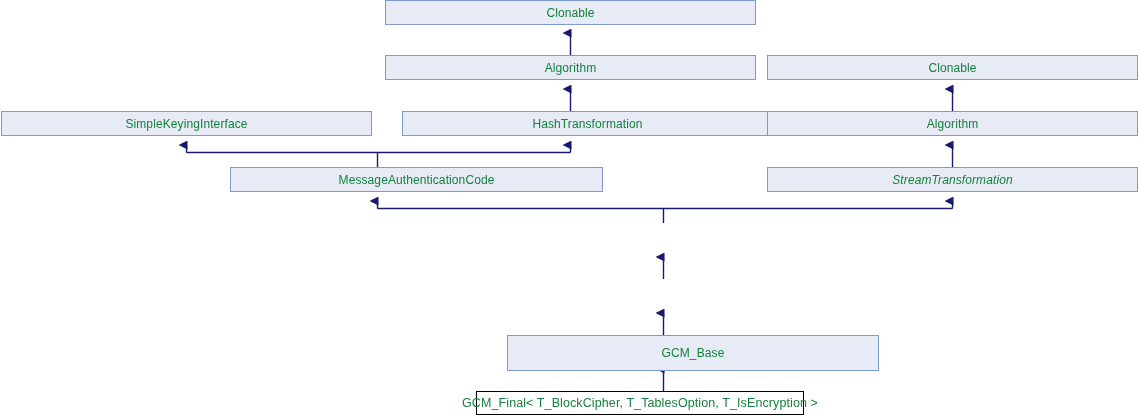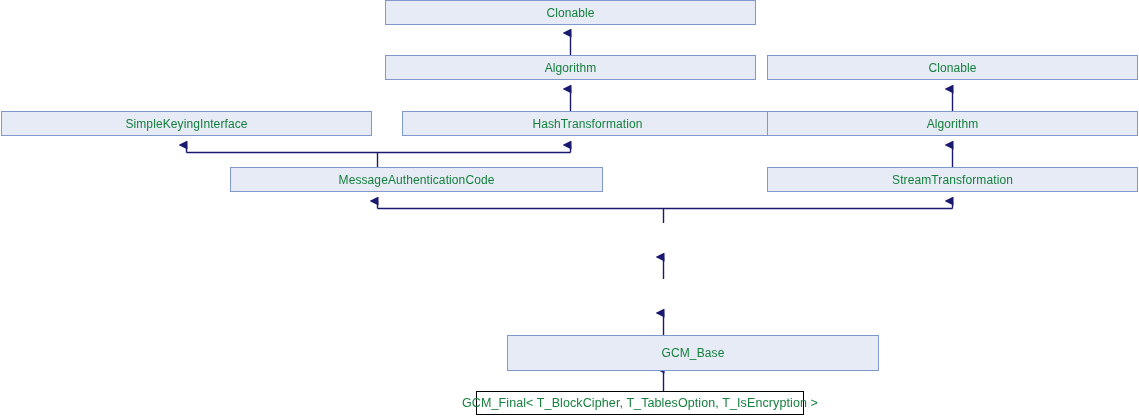--- a/index.html
+++ b/index.html
@@ -109,21 +109,21 @@
   </div>
 
   <div class="node" style="left:767px; top:111px; width:371px; height:25px;">
     <span class="node-label">Algorithm</span>
   </div>
 
   <div class="node" style="left:190px; top:167px; width:373px; height:25px;margin-left:40px;">
     <span class="node-label">MessageAuthenticationCode</span>
   </div>
 
-  <div class="node" style="left:767px; top:167px; width:371px; height:25px;">
+  <div class="node" style="left:767px; top:167px; width:371px; height:25px;font-style:italic;">
     <span class="node-label">StreamTransformation</span>
   </div>
 
 
 
   <div class="node" style="left:476px; top:335px; width:372px; height:36px;margin-left:31px;">
     <span class="node-label">GCM_Base</span>
   </div>
 
   <div class="node current" style="left:476px; top:391px; width:328px; height:24px;">

